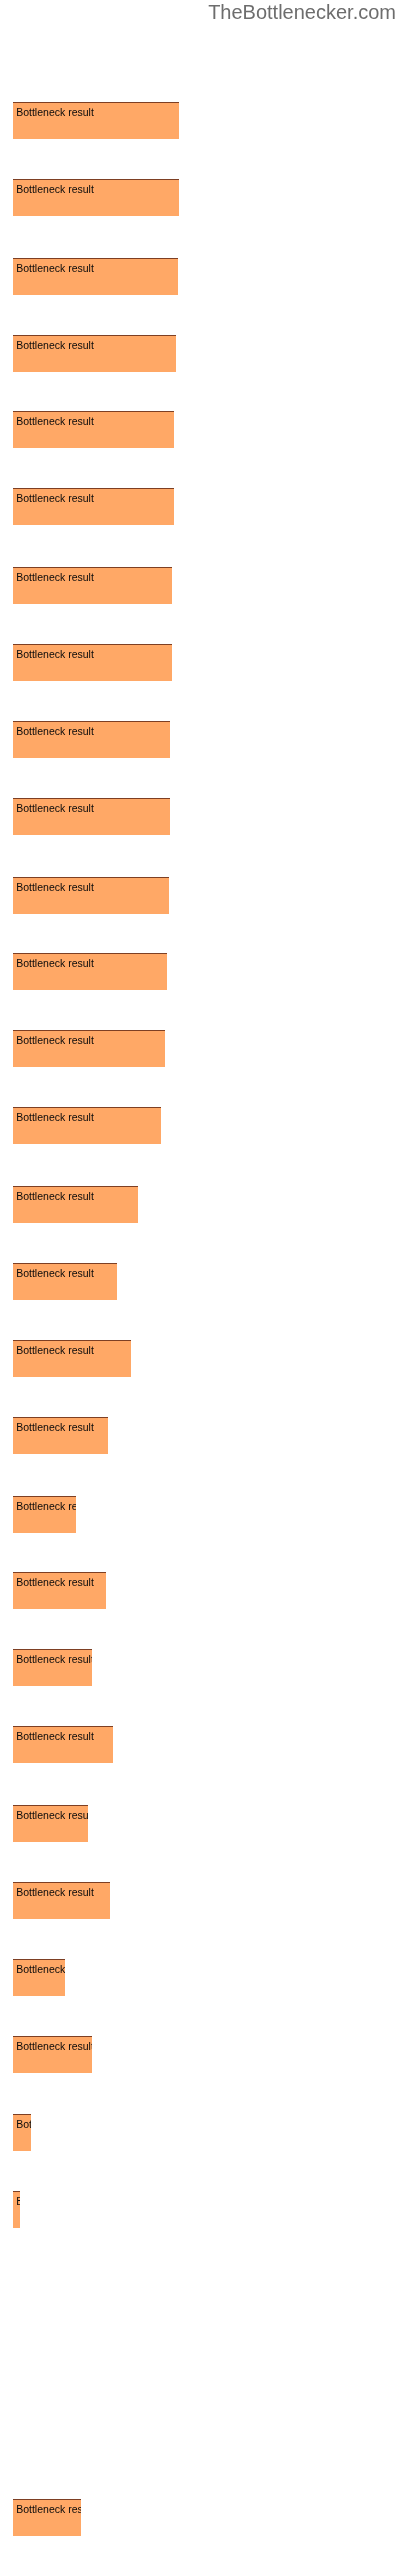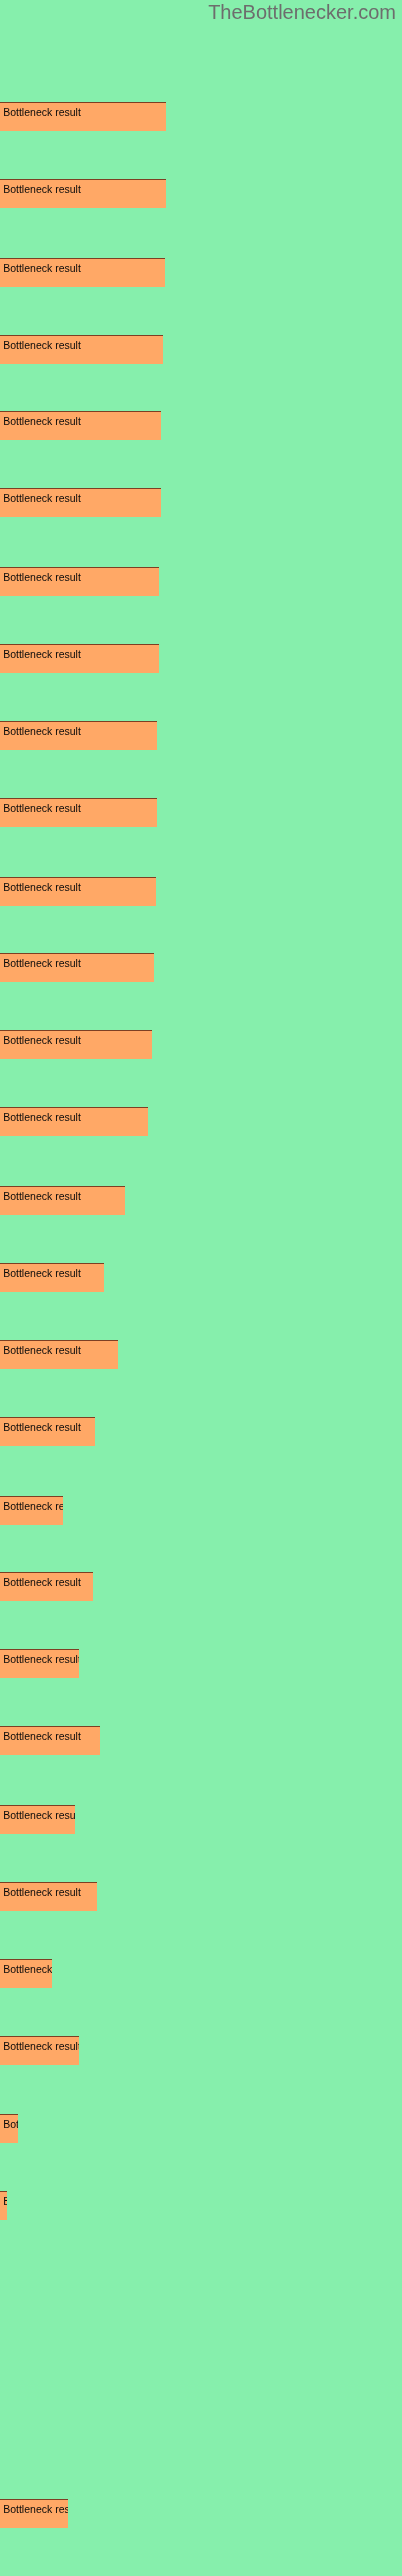--- a/index.html
+++ b/index.html
@@ -9,21 +9,21 @@
     height:2576px;
     background:#000000;
     font-family:"Liberation Sans", sans-serif;
     overflow:hidden;
     position:relative;
   }
   #chart-root{
     position:relative;
     width:403px;
     height:2576px;
-    background:#86efac;
+    background:#ffffff;
   }
   .site-title{
     position:absolute;
     left:0;
     top:0.8px;
     width:396px;
     text-align:right;
     color:#6d6d6d;
     font-size:20px;
     line-height:23px;
@@ -33,22 +33,22 @@
   }
   .plot-area{
     position:absolute;
     left:0;
     top:0;
     width:403px;
     height:2576px;
   }
   .bar{
     position:absolute;
-    left:0;
-    height:29px;
+    left:13px;
+    height:37px;
     background:#ffa866;
     border-top:1.6px solid #7d3f23;
     box-sizing:border-box;
     overflow:hidden;
     white-space:nowrap;
   }
   .bar-label{
     position:absolute;
     left:3.2px;
     top:2.4px;

